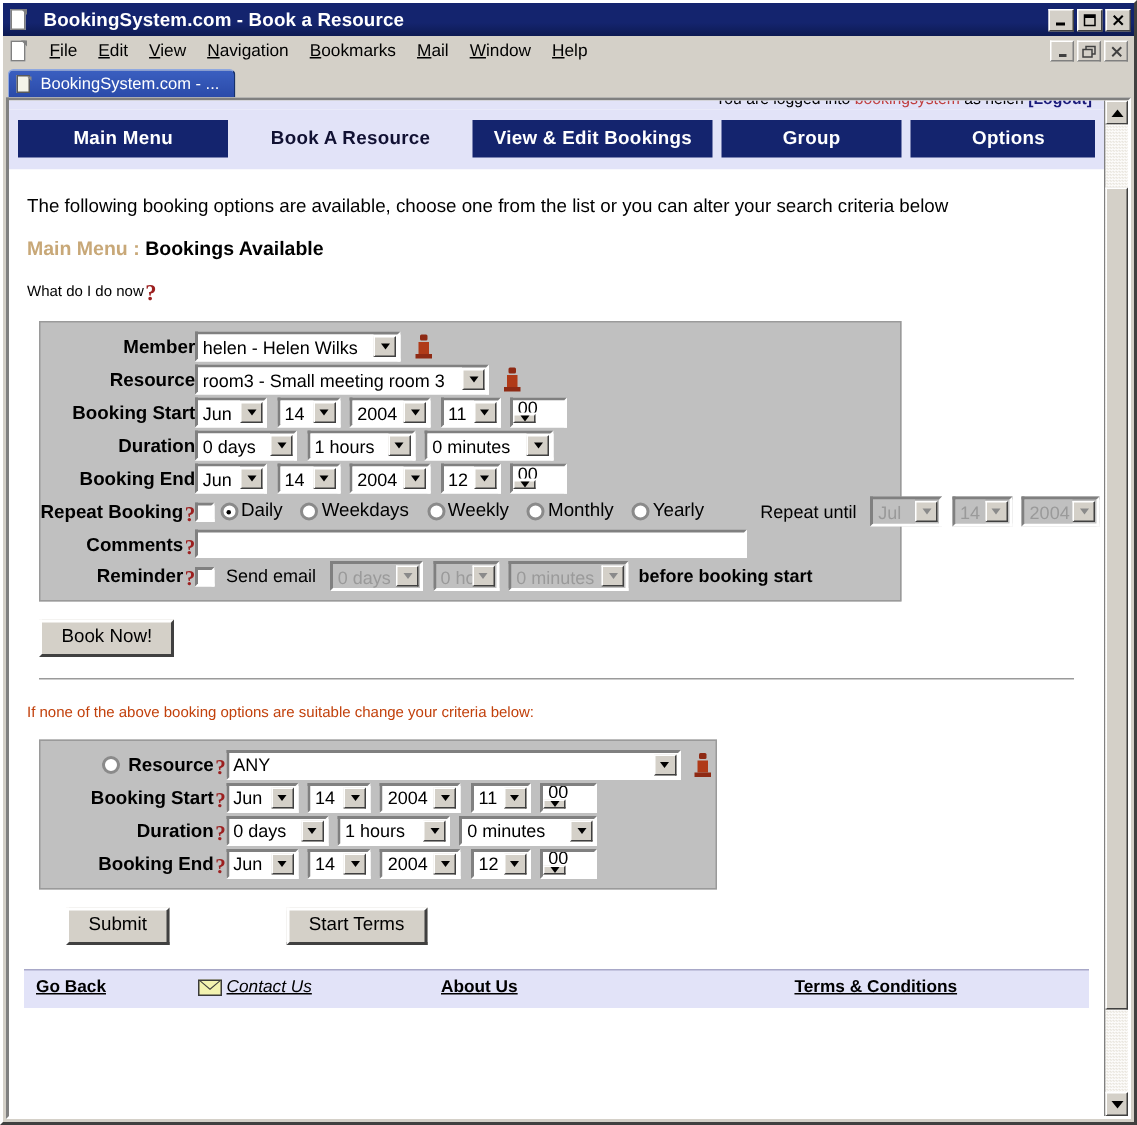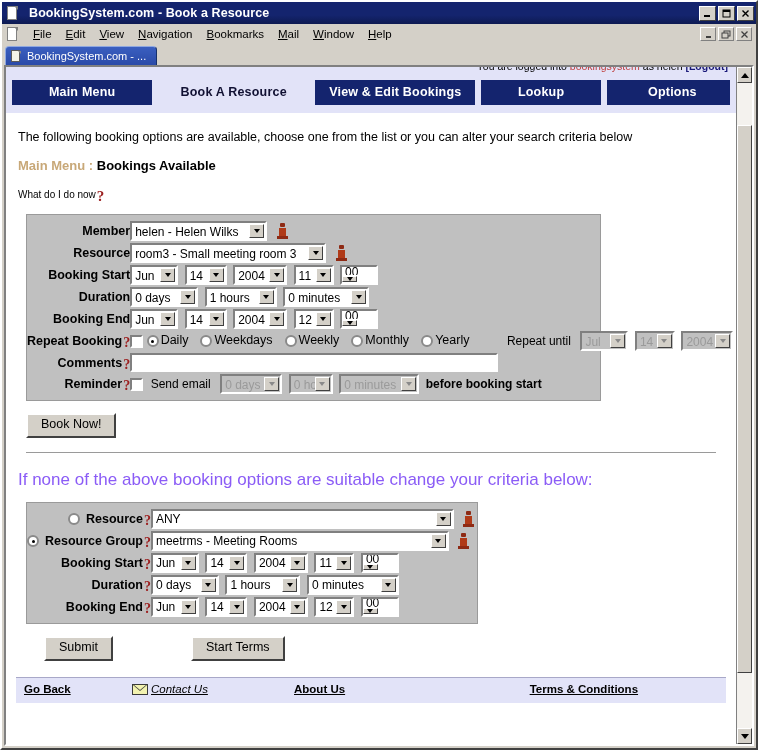--- a/index.html
+++ b/index.html
@@ -436,22 +436,22 @@
     line-height: 1.1;
   }
 
   #book-now-row { margin: 12px 0 0 10px; }
   hr.sep {
     border: none;
     border-top: 1px solid #9a9a9a;
     margin: 14px 10px 0 10px;
   }
   #criteria-text {
-    font-size: 17px;
-    color: #8b5cf6;
+    font-size: 10px;
+    color: #c2410c;
     padding: 17px 0 0 2px;
   }
   #criteria-buttons {
     margin: 12px 0 0 28px;
     display: flex;
     gap: 78px;
   }
 
   
   .repeat-stack { display: inline-block; vertical-align: middle; }
@@ -633,21 +633,21 @@
 
         <div id="login-banner">
           <span>You are logged into </span><span class="sysname">bookingsystem</span><span> as </span><span class="uname">helen</span>
           <span class="logout">[Logout]</span>
         </div>
 
         <div id="nav-tabs-band">
           <div class="nav-tab t0">Main Menu</div>
           <div class="nav-tab t1 active">Book A Resource</div>
           <div class="nav-tab t2">View &amp; Edit Bookings</div>
-          <div class="nav-tab t3">Lookup</div>
+          <div class="nav-tab t3">Group</div>
           <div class="nav-tab t4">Options</div>
         </div>
 
         <div id="page-body">
 
           <div id="intro-text">The following booking options are available, choose one from the list or you can alter your search criteria below</div>
 
           <div id="breadcrumb">
             <span class="crumb-parent">Main Menu</span>
             <span class="crumb-sep">:</span>
@@ -879,36 +879,20 @@
                           <i></i>
                         </span>
                   </span>
                   <span class="info-icon">
                     <span class="dot"></span><span class="stem"></span><span class="base"></span>
                   </span>
                 </td>
               </tr>
               <tr>
                 <td class="lbl">
-                  <span class="rdo on" style="margin-right:6px"></span><span>Resource Group</span><span class="qmark sm">?</span>
-                </td>
-                <td class="fld">
-                  <span class="sel w-group">
-                    <span class="sel-val">meetrms - Meeting Rooms</span>
-                    <span class="sel-arrow">
-                          <i></i>
-                        </span>
-                  </span>
-                  <span class="info-icon">
-                    <span class="dot"></span><span class="stem"></span><span class="base"></span>
-                  </span>
-                </td>
-              </tr>
-              <tr>
-                <td class="lbl">
                   <span>Booking Start</span><span class="qmark sm">?</span>
                 </td>
                 <td class="fld">
                   <span class="sel w-mon">
                     <span class="sel-val">Jun</span>
                     <span class="sel-arrow">
                           <i></i>
                         </span>
                   </span>
                   <span class="sel w-day">

